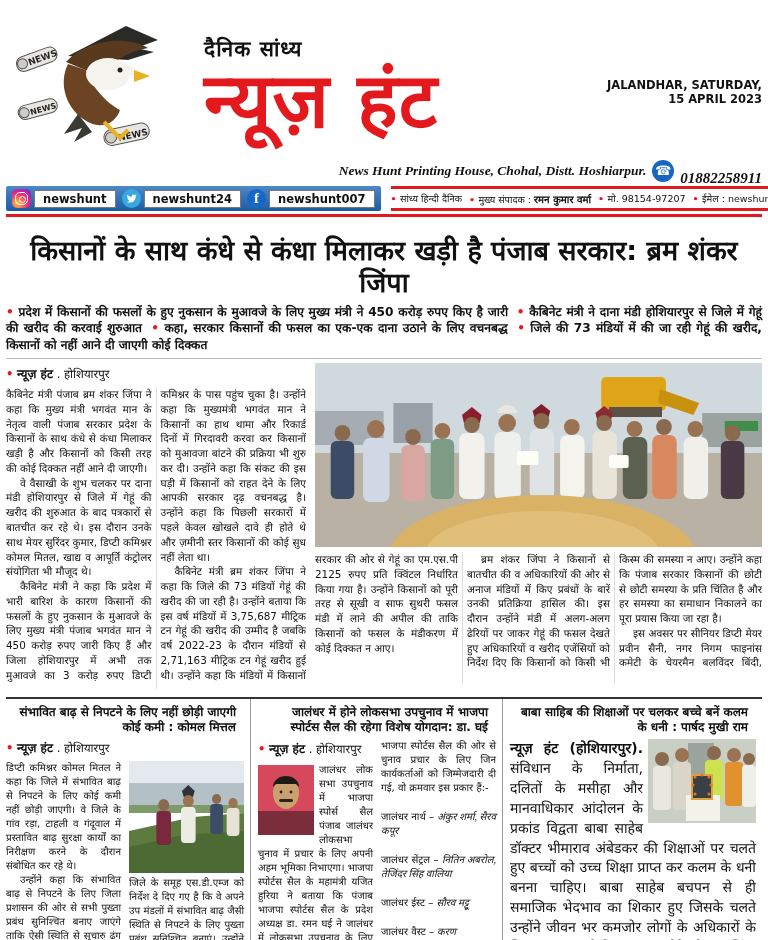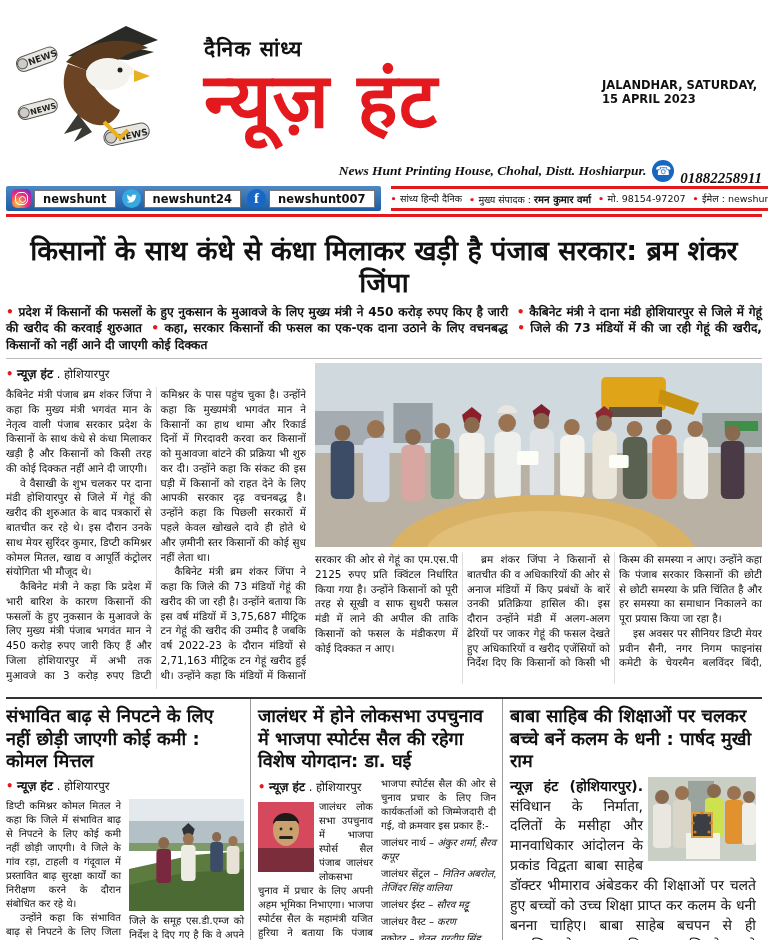--- a/index.html
+++ b/index.html
@@ -5,21 +5,21 @@
   html,body{margin:0;padding:0;background:#ffffff;}
   body{width:768px;height:940px;overflow:hidden;font-family:"DejaVu Sans","Liberation Sans",sans-serif;color:#111;}
   .page{position:relative;width:756px;margin:0 auto;padding-top:2px;}
 
   
   .masthead{position:relative;height:182px;}
   .eagle{position:absolute;left:2px;top:16px;width:172px;height:142px;}
   .mast-center{position:absolute;left:198px;top:32px;width:400px;}
   .tagline{font-size:21px;font-weight:bold;color:#111;letter-spacing:1px;}
   .paper-title{font-size:76px;font-weight:800;color:#e3191e;line-height:1.02;letter-spacing:1px;white-space:nowrap;}
-  .mast-right{position:absolute;right:0;top:76px;width:160px;}
+  .mast-right{position:absolute;right:0;top:76px;width:160px;text-align:right;}
   .dateline{font-size:11.5px;font-weight:bold;line-height:1.25;}
   .issue-info{font-size:10.5px;margin-top:2px;line-height:1.3;}
   .rseg::before{content:"• ";color:#e3191e;font-weight:bold;}
   .printer-row{position:absolute;right:0;top:152px;display:flex;align-items:center;gap:6px;font-family:"Liberation Serif","DejaVu Serif",serif;}
   .printer-line{font-style:italic;font-weight:bold;font-size:13.5px;}
   .phone-badge{width:22px;height:22px;border-radius:50%;background:#1766c0;color:#fff;display:flex;align-items:center;justify-content:center;font-size:13px;flex:0 0 22px;}
   .phone-num{font-style:italic;font-weight:bold;font-size:15px;margin-top:16px;}
 
   
   .social-row{display:flex;gap:10px;height:25px;margin-top:2px;}
@@ -49,26 +49,26 @@
   .lead-right{flex:1;min-width:0;}
   .photo-main{width:100%;height:184px;margin-bottom:5px;}
   .cols3{column-count:3;column-gap:9px;column-rule:1px solid #ddd;font-size:10.4px;line-height:1.42;text-align:justify;height:132px;overflow:hidden;}
   .bodytext p{margin:0;}
   .bodytext p + p{text-indent:14px;}
 
   
   .bottom{display:grid;grid-template-columns:244px 252px 1fr;border-top:2px solid #333;border-bottom:2px solid #555;margin-top:2px;height:282px;overflow:hidden;}
   .bcol{padding:4px 6px 4px 0;overflow:hidden;}
   .bcol + .bcol{border-left:1px solid #999;padding-left:7px;}
-  .bottom h2{font-size:18px;font-weight:800;text-align:left;line-height:1.25;margin:2px 0 4px;}
+  .bottom h2{font-size:12px;font-weight:800;text-align:right;line-height:1.25;margin:2px 8px 4px;}
   .two-col{display:flex;gap:8px;font-size:10px;line-height:1.4;text-align:justify;}
   .two-col .c{flex:1;min-width:0;}
   .photo-flood{width:100%;height:112px;margin-bottom:3px;}
   .portrait-bjp{float:left;width:56px;height:70px;margin:2px 5px 2px 0;}
-  .assign{font-size:10px;margin-top:3px;}
+  .assign{font-size:10px;margin-top:15px;}
   .assign i{font-family:"Liberation Serif","DejaVu Serif",serif;}
   .photo-amb{float:right;width:108px;height:84px;margin:0 0 3px 5px;}
   .story-body{font-size:14px;line-height:1.42;text-align:justify;}
   .story-div{border-top:2px solid #444;margin:5px 0 3px;}
 </style>
 </head>
 <body>
 
 <div class="page">
 

